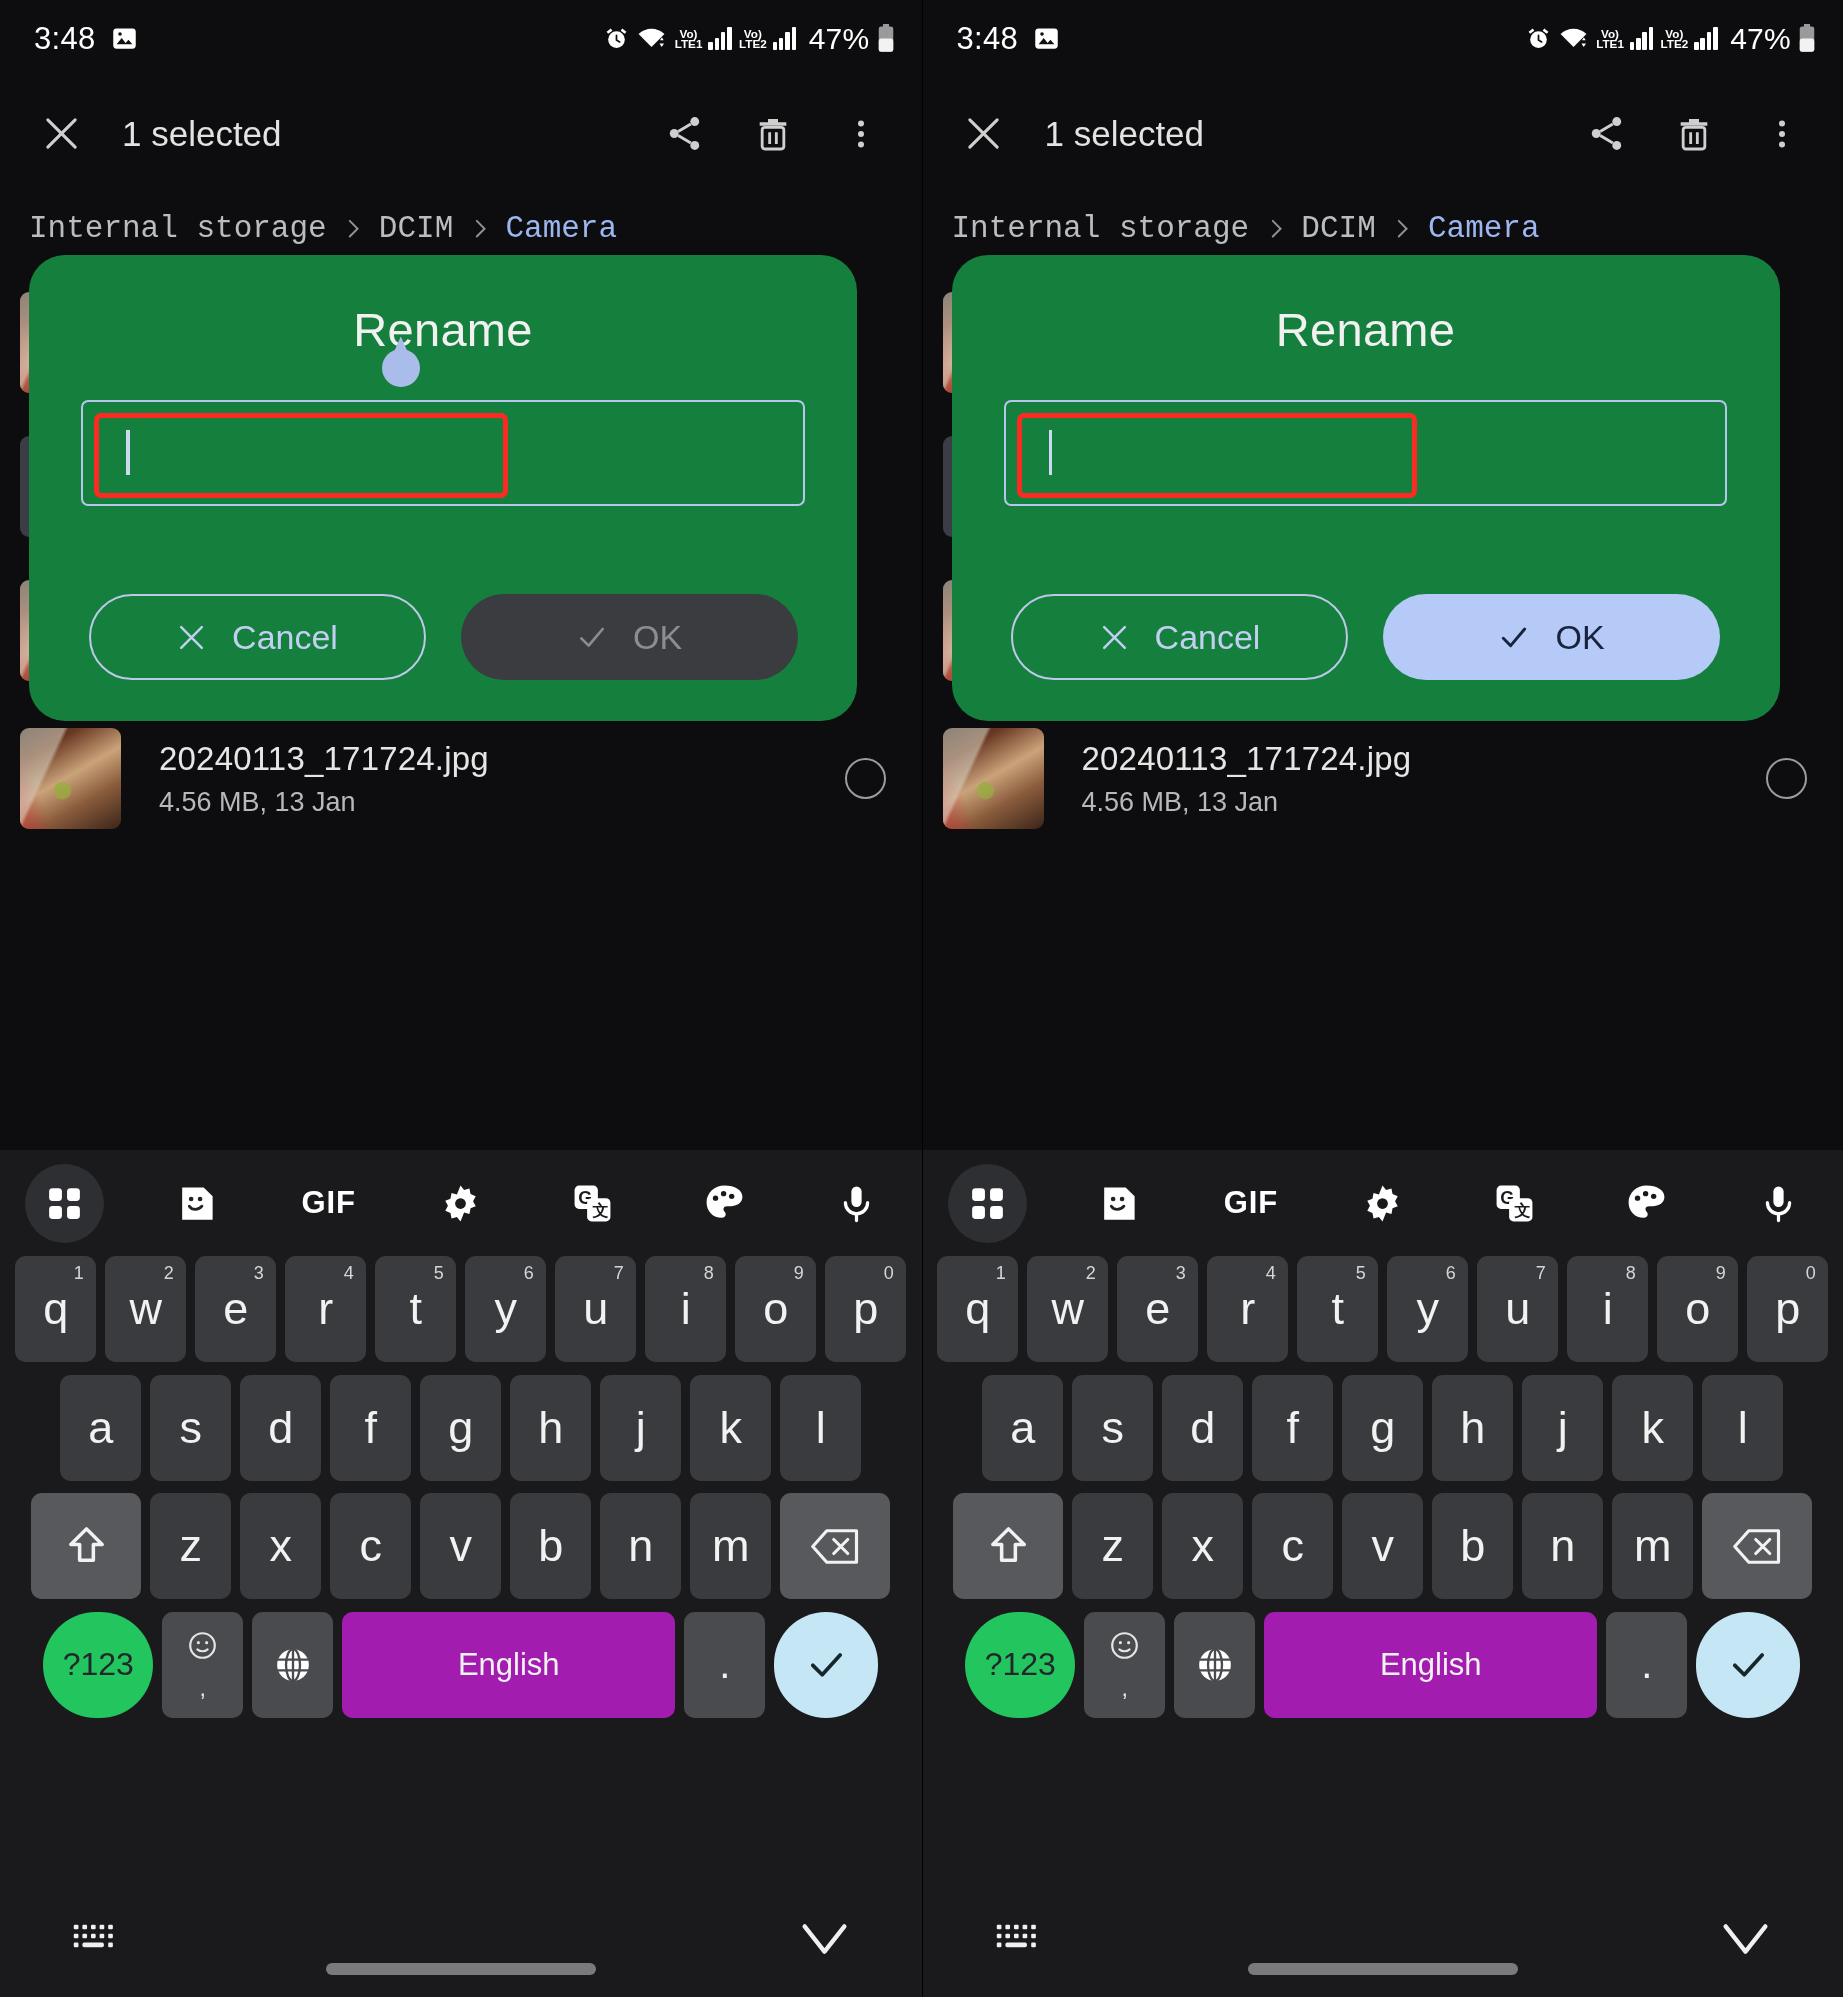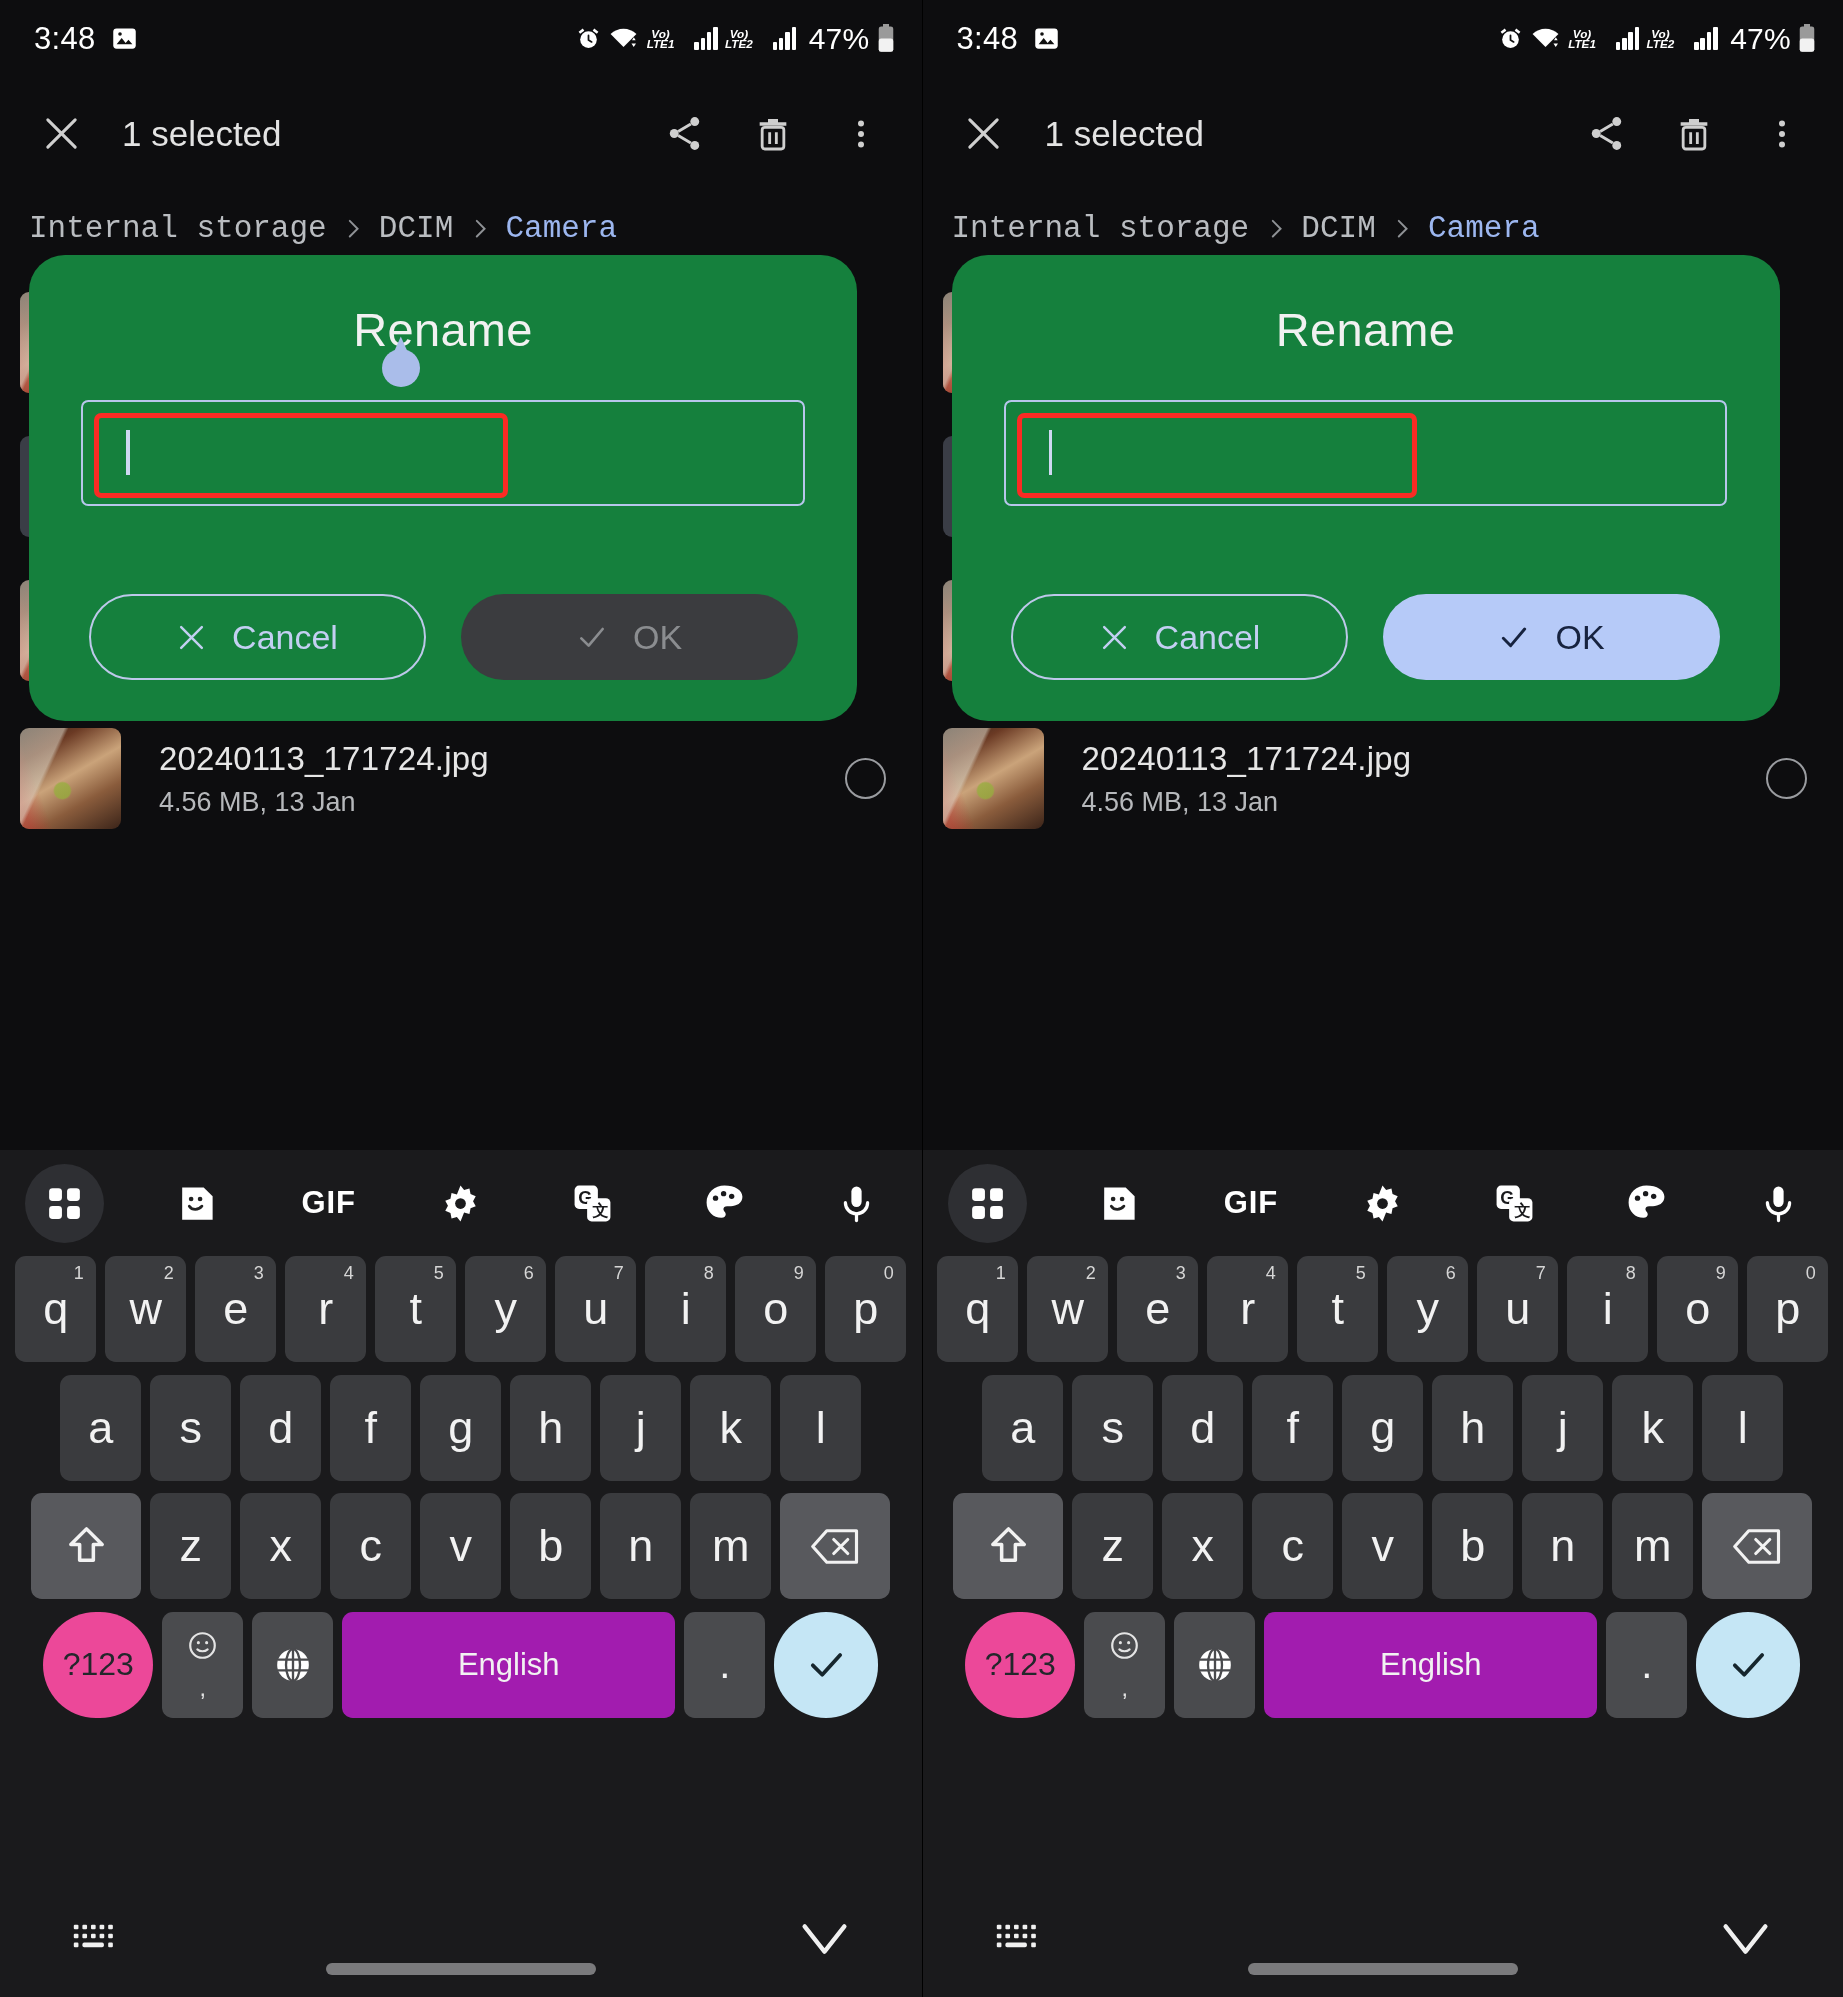--- a/index.html
+++ b/index.html
@@ -17,21 +17,21 @@
   .statusbar {
     position: absolute; top: 0; left: 0; width: 100%; height: 77px;
     display: flex; align-items: center; justify-content: space-between;
     padding: 0 27px 0 34px; color: #fff;
   }
   .sb-left { display: flex; align-items: center; gap: 15px; }
   .sb-time { font-size: 31px; font-weight: 400; letter-spacing: 0.3px; }
   .sb-right { display: flex; align-items: center; gap: 7.2px; }
   .ic { display: inline-flex; align-items: center; justify-content: center; }
   .sb-pct { font-size: 30px; font-weight: 500; margin-left: 5.4px; letter-spacing: 0.2px; }
-  .netgrp { display: flex; align-items: flex-end; gap: 20px; font-style: italic; }
+  .netgrp { display: flex; align-items: flex-end; gap: 6px; }
   .volte { display: flex; flex-direction: column; align-items: center; line-height: .92; }
   .volte .v1 { font-size: 11.7px; font-weight: 700; }
   .volte .v2 { font-size: 11.7px; font-weight: 700; }
   .bars { display: flex; align-items: flex-end; gap: 1.8px; height: 23.4px; }
   .bars i { width: 4.5px; background: #fff; border-radius: 0.9px; display: block; }
   .bars i:nth-child(1){height:8px}.bars i:nth-child(2){height:12.6px}
   .bars i:nth-child(3){height:18px}.bars i:nth-child(4){height:23.4px}
 
   
   .actionbar {
@@ -146,21 +146,21 @@
   .kb-row { display: flex; justify-content: center; gap: 9px; padding: 0 5.4px; margin-bottom: 12.6px; }
   .key {
     position: relative; width: 81px; height: 106px; border-radius: 10.8px;
     background: #3a3b3e; display: flex; align-items: center; justify-content: center;
     color: #f2f2f2; font-size: 45px; font-weight: 300;
   }
   .key .sup {
     position: absolute; top: 7.2px; right: 12.6px; font-size: 18px; color: #d6d6d6; font-weight: 400;
   }
   .key.wide { width: 110px; background: #58595d; }
-  .key.num { width: 110px; background: #ec4899; color: #23272b; font-size: 32px; font-weight: 500; border-radius: 54px; }
+  .key.num { width: 110px; background: #22c55e; color: #23272b; font-size: 32px; font-weight: 500; border-radius: 54px; }
   .key.sym { width: 81px; background: #4a4b4e; }
   .key.space { width: 333px; background: #a21caf; font-size: 31px; }
   .key.period { width: 81px; background: #4a4b4e; font-size: 40px; }
   .key.enter { width: 104px; background: #c5e6f5; color: #16262d; border-radius: 52px; }
   .key.globe { width: 81px; background: #4a4b4e; }
   .key .emoji-sub { position:absolute; bottom: 16px; font-size: 23.4px; color:#e4e4e4; }
   .key .emoji-top { position:absolute; top: 18px; font-size: 27px; }
 
   
   .navbar {

